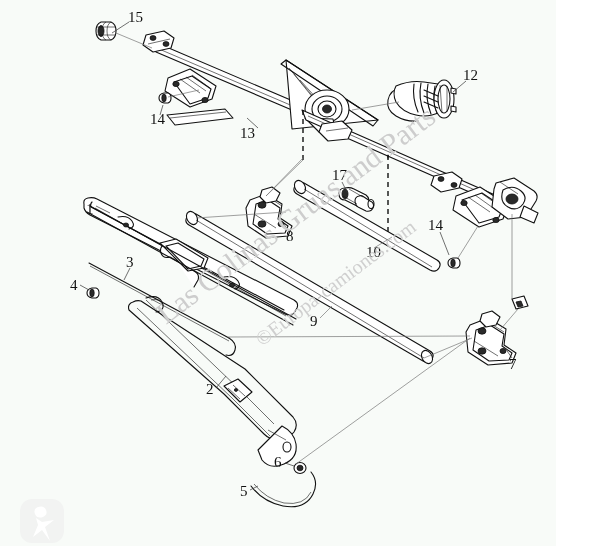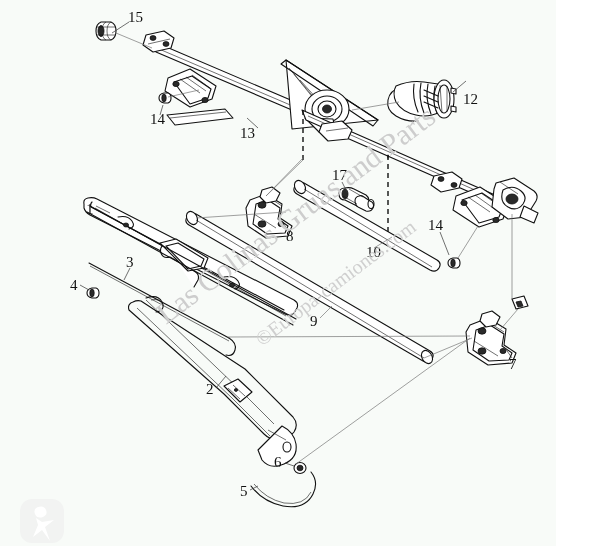--- a/index.html
+++ b/index.html
@@ -325,21 +325,21 @@
       <path class="lead" d="M512 299 L512 214"></path>
       <path class="lead" d="M518 309 L500 330"></path>
       <path class="lead" d="M303 160 L266 196"></path>
       <path class="lead" d="M286 212 L196 218"></path>
     </g>
   </svg>
 
   <div class="callout" style="left:128px;top:10px;">15</div>
   <div class="callout" style="left:150px;top:112px;">14</div>
   <div class="callout" style="left:240px;top:126px;">13</div>
-  <div class="callout" style="left:463px;top:68px;margin-top:24px;">12</div>
+  <div class="callout" style="left:463px;top:68px;">12</div>
   <div class="callout" style="left:332px;top:168px;">17</div>
   <div class="callout" style="left:86px;top:202px;">1</div>
   <div class="callout" style="left:286px;top:229px;">8</div>
   <div class="callout" style="left:428px;top:218px;">14</div>
   <div class="callout" style="left:366px;top:245px;">10</div>
   <div class="callout" style="left:126px;top:255px;">3</div>
   <div class="callout" style="left:70px;top:278px;">4</div>
   <div class="callout" style="left:310px;top:314px;">9</div>
   <div class="callout" style="left:509px;top:357px;">7</div>
   <div class="callout" style="left:206px;top:382px;">2</div>

